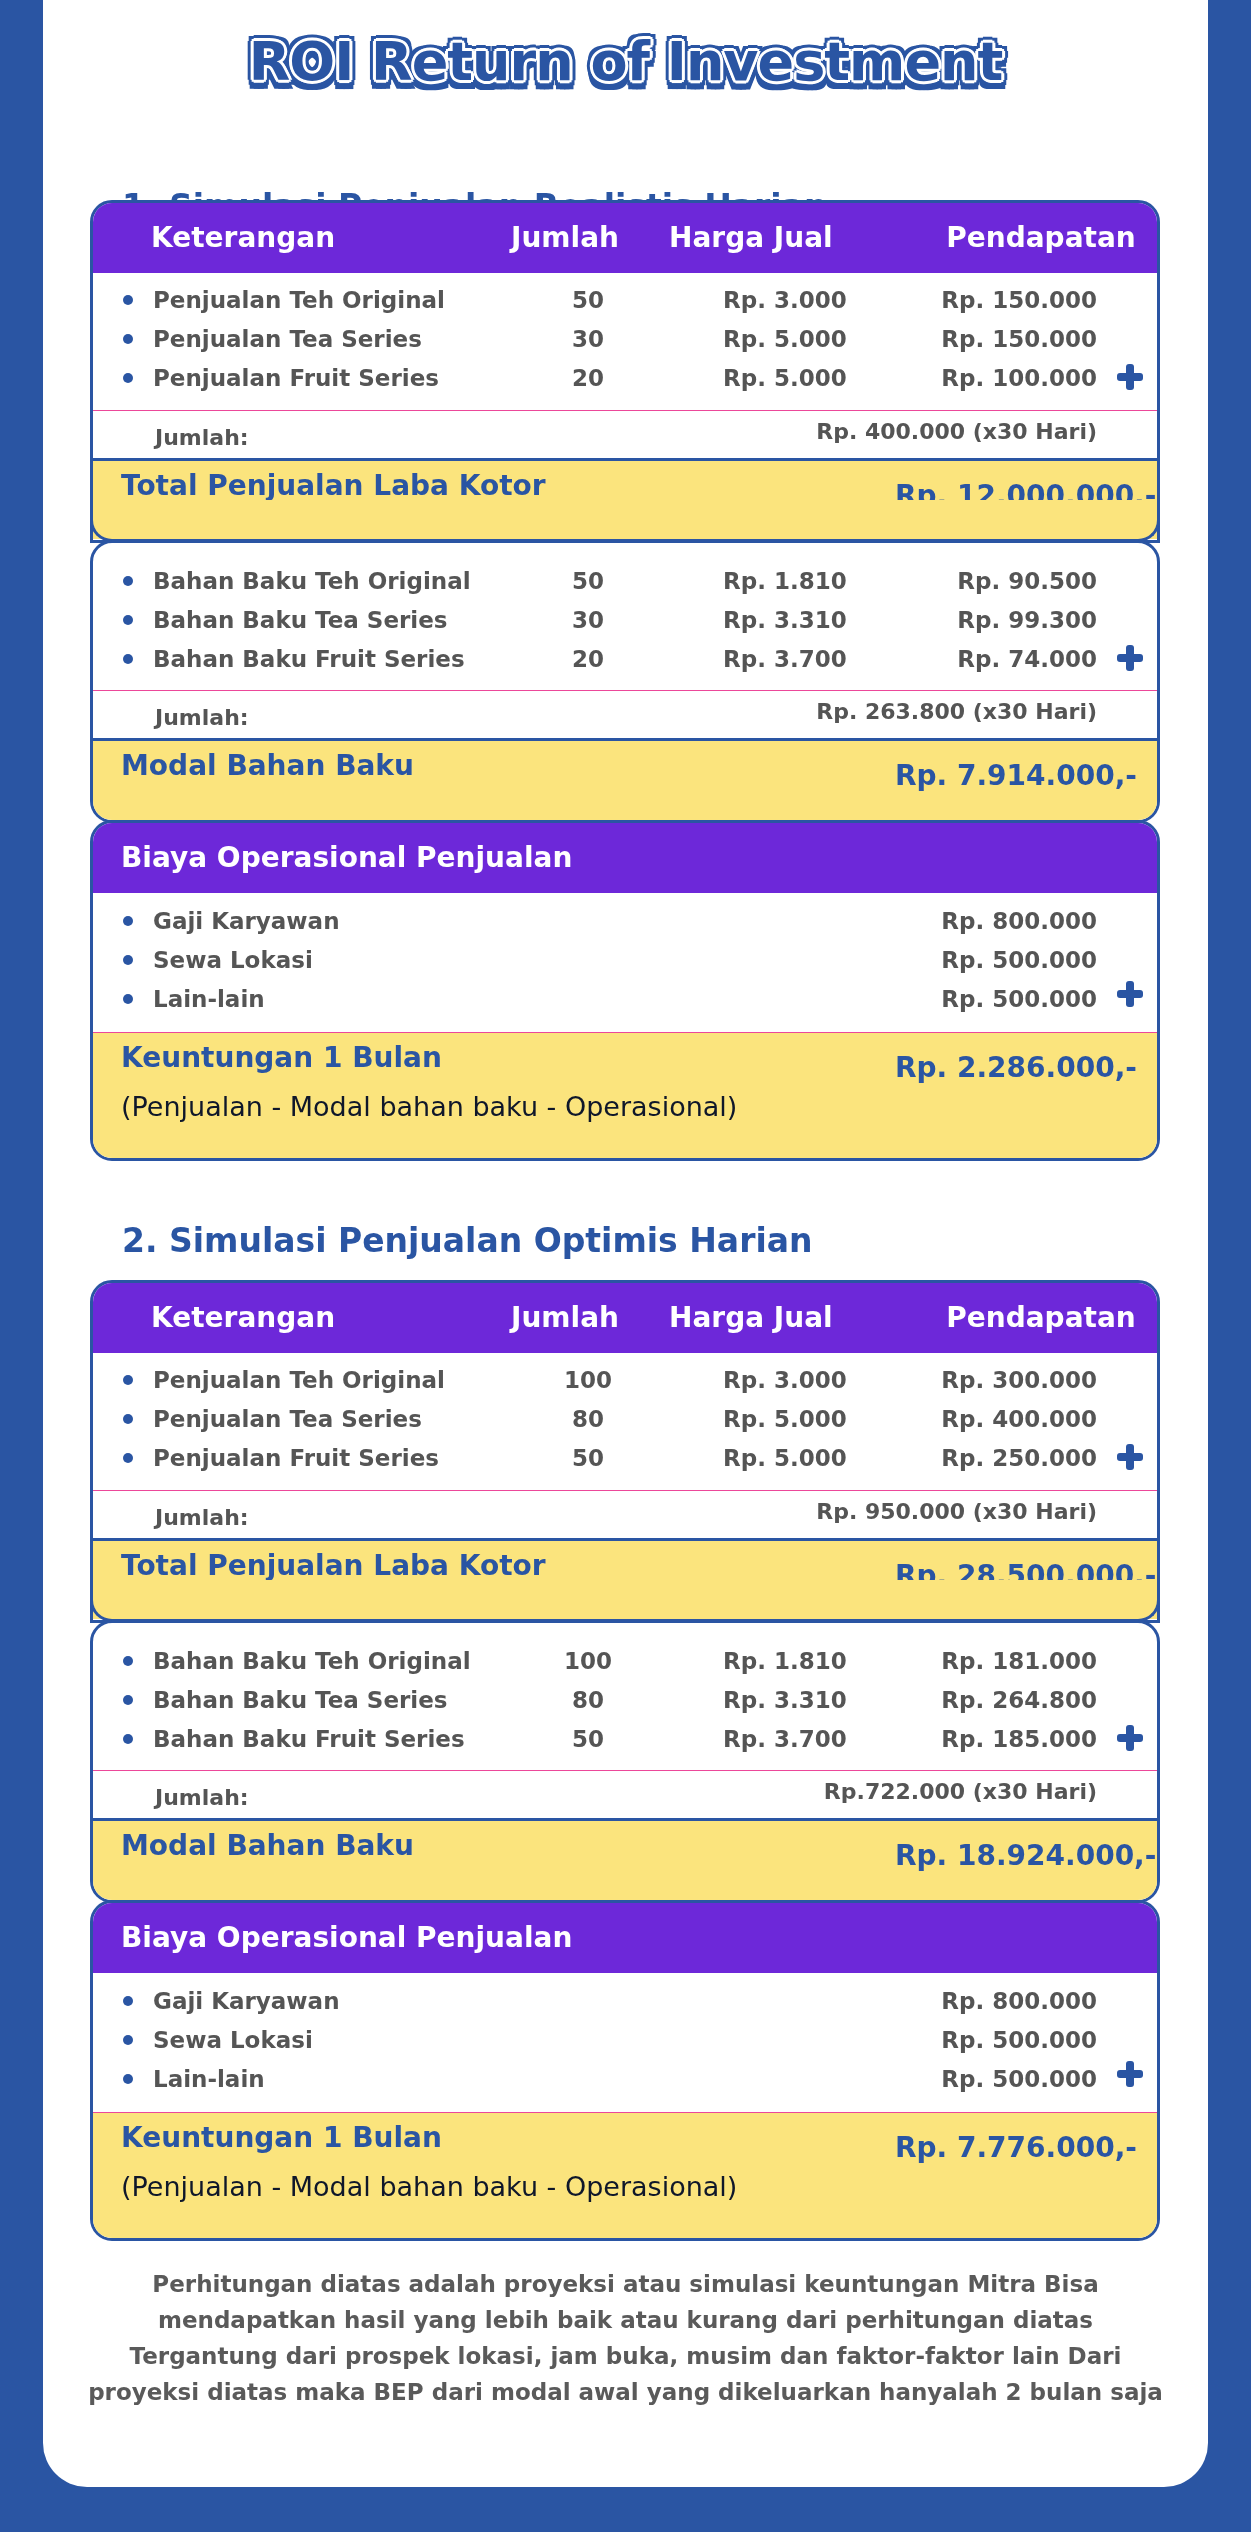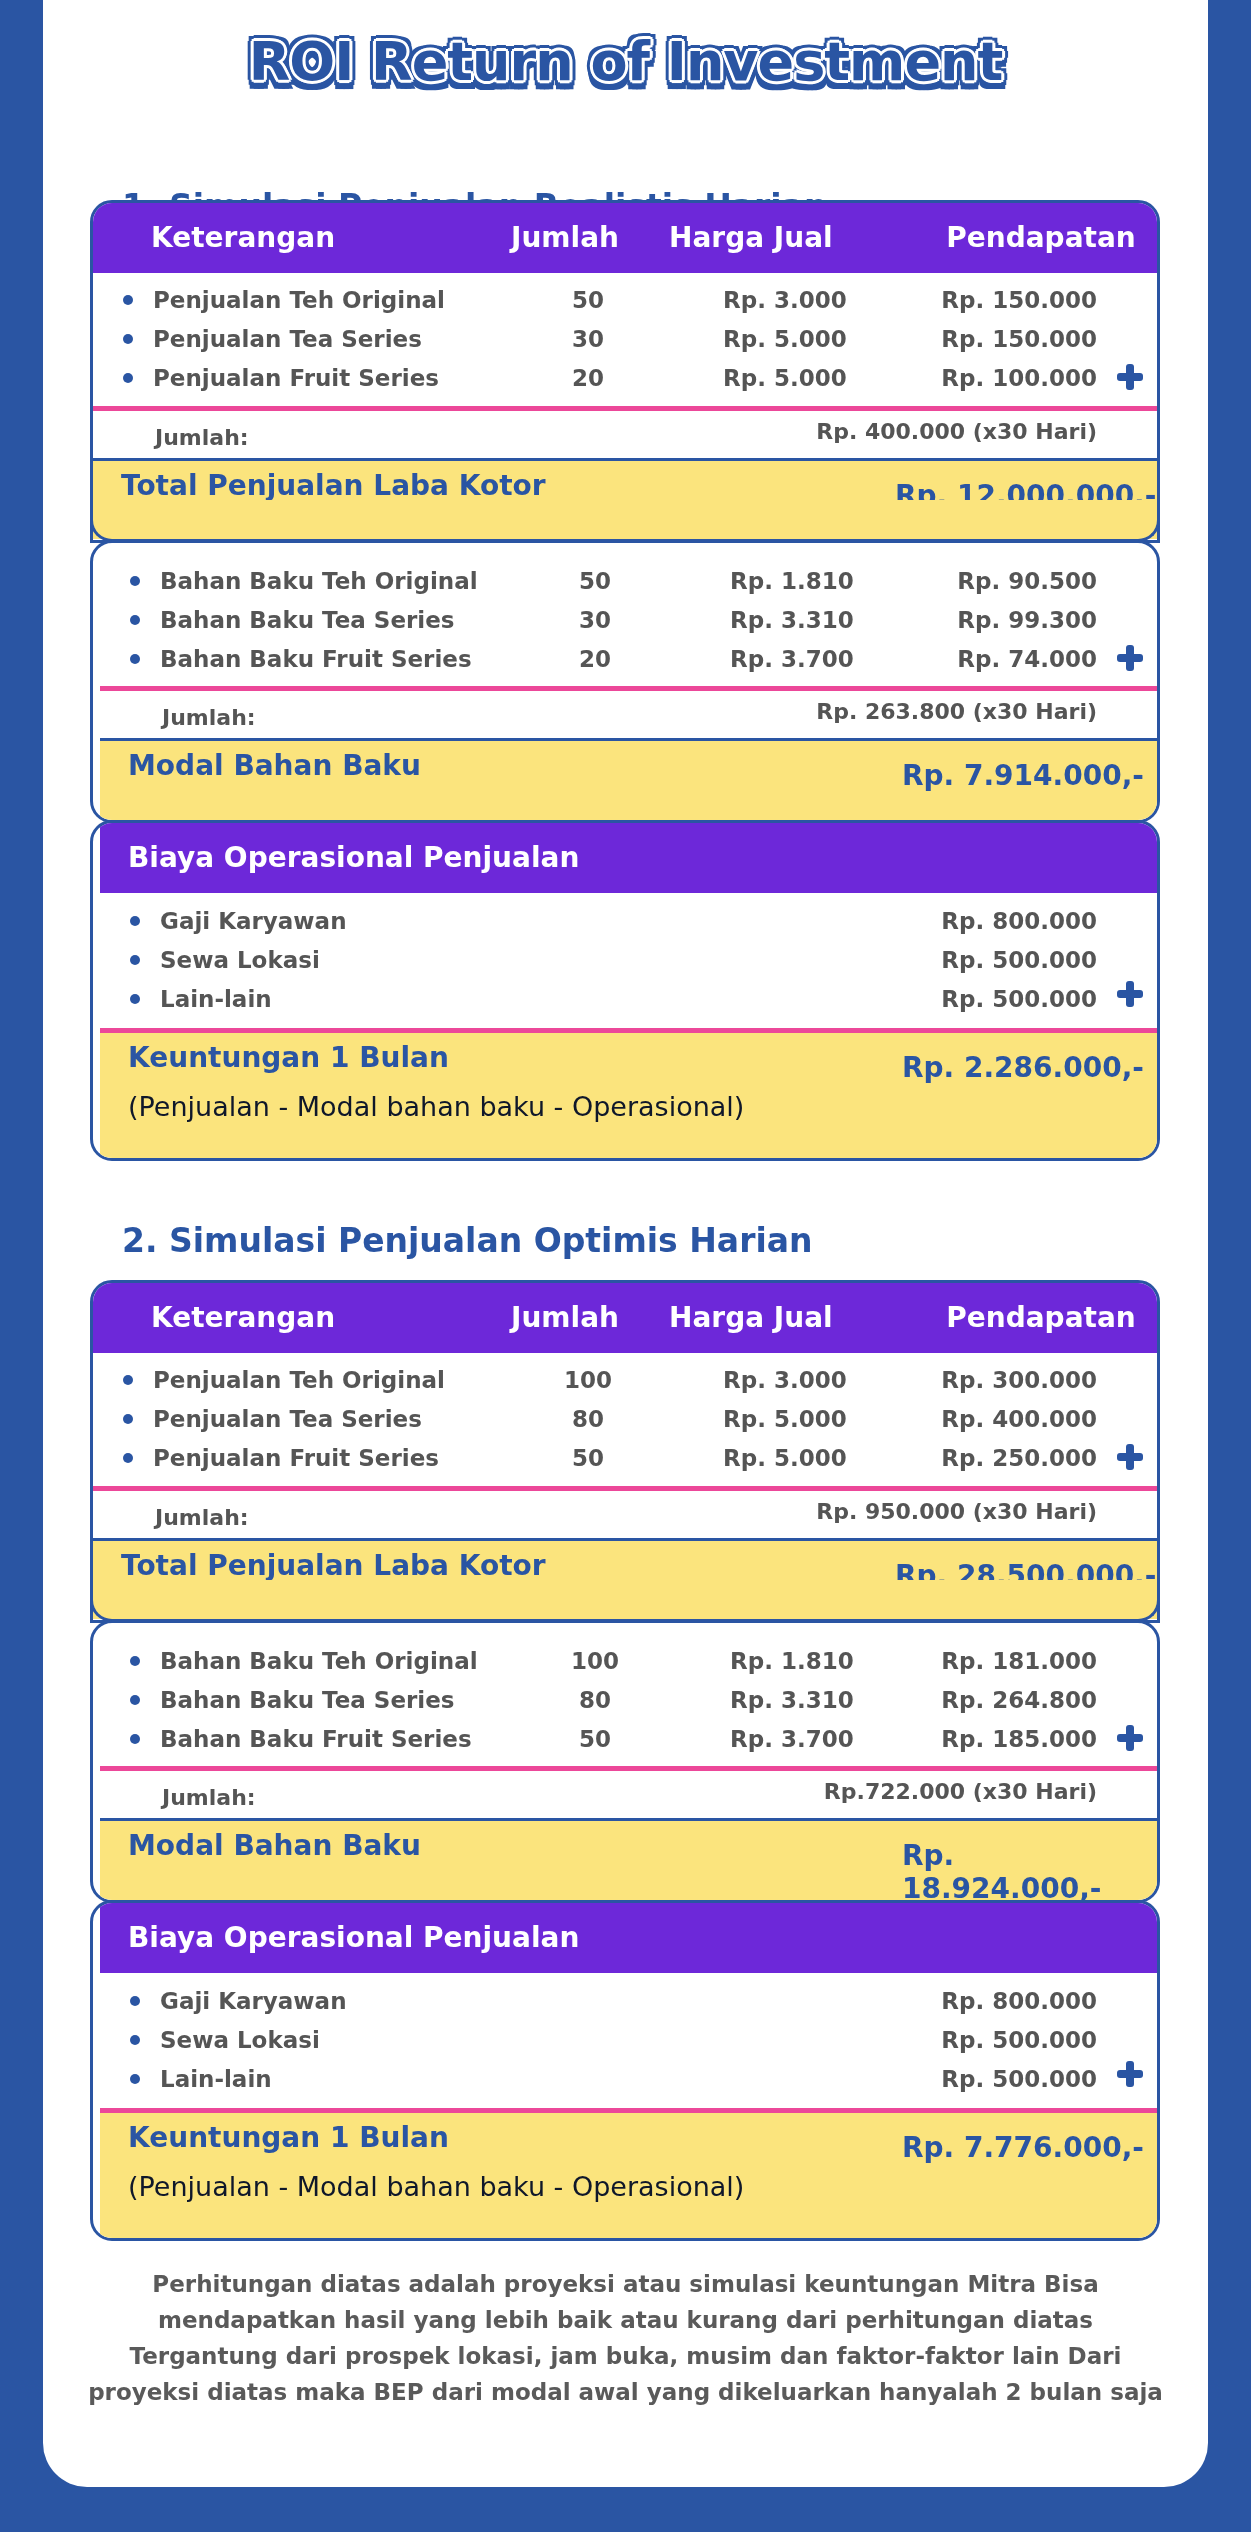--- a/index.html
+++ b/index.html
@@ -41,38 +41,38 @@
     color: #2a55a3;
   }
   .card {
     position: absolute;
     left: 90px; width: 1070px;
     border: 3px solid #2a55a3;
     background: #fff;
     overflow: hidden;
   }
   .card.top-round { border-radius: 22px 22px 0 0; }
-  .card.all-round { border-radius: 22px; padding-left: 7px; }
+  .card.all-round { border-radius: 22px; }
   .thead {
     background: #6d28d9;
     color: #fff;
     font-weight: bold;
     font-size: 28px;
     height: 70px;
     position: relative;
   }
   .thead span { position: absolute; top: 18px; }
   .col-ket { left: 58px; }
   .col-jml { left: 418px; width: 150px; }
   .col-hrg { left: 576px; width: 240px; text-align: left; }
   .col-pen { left: 838px; width: 220px; text-align: center; }
   .ops-head span { left: 28px; }
   .rows {
     position: relative;
-    border-bottom: 5px solid #ec4899;
+    border-bottom: 1px solid #ec4899;
   }
   .row {
     position: absolute;
     left: 0; width: 100%;
     height: 39px;
     font-size: 23px;
     color: #555;
     font-weight: bold;
   }
   .row .bullet {

